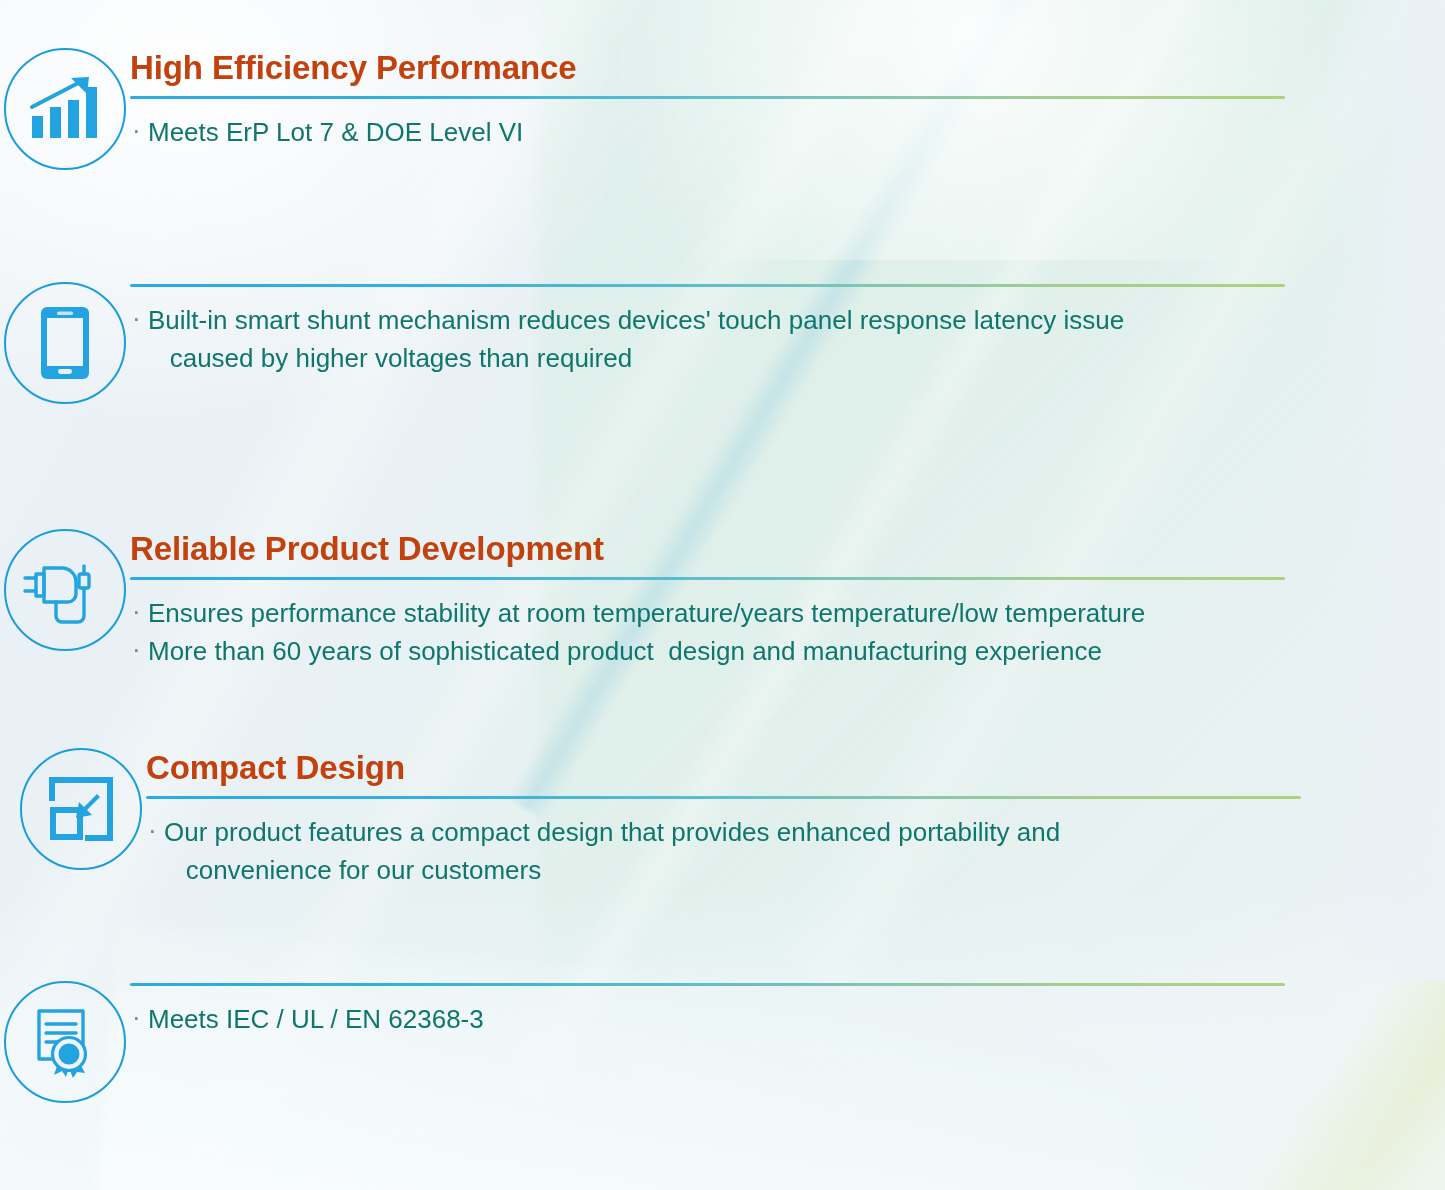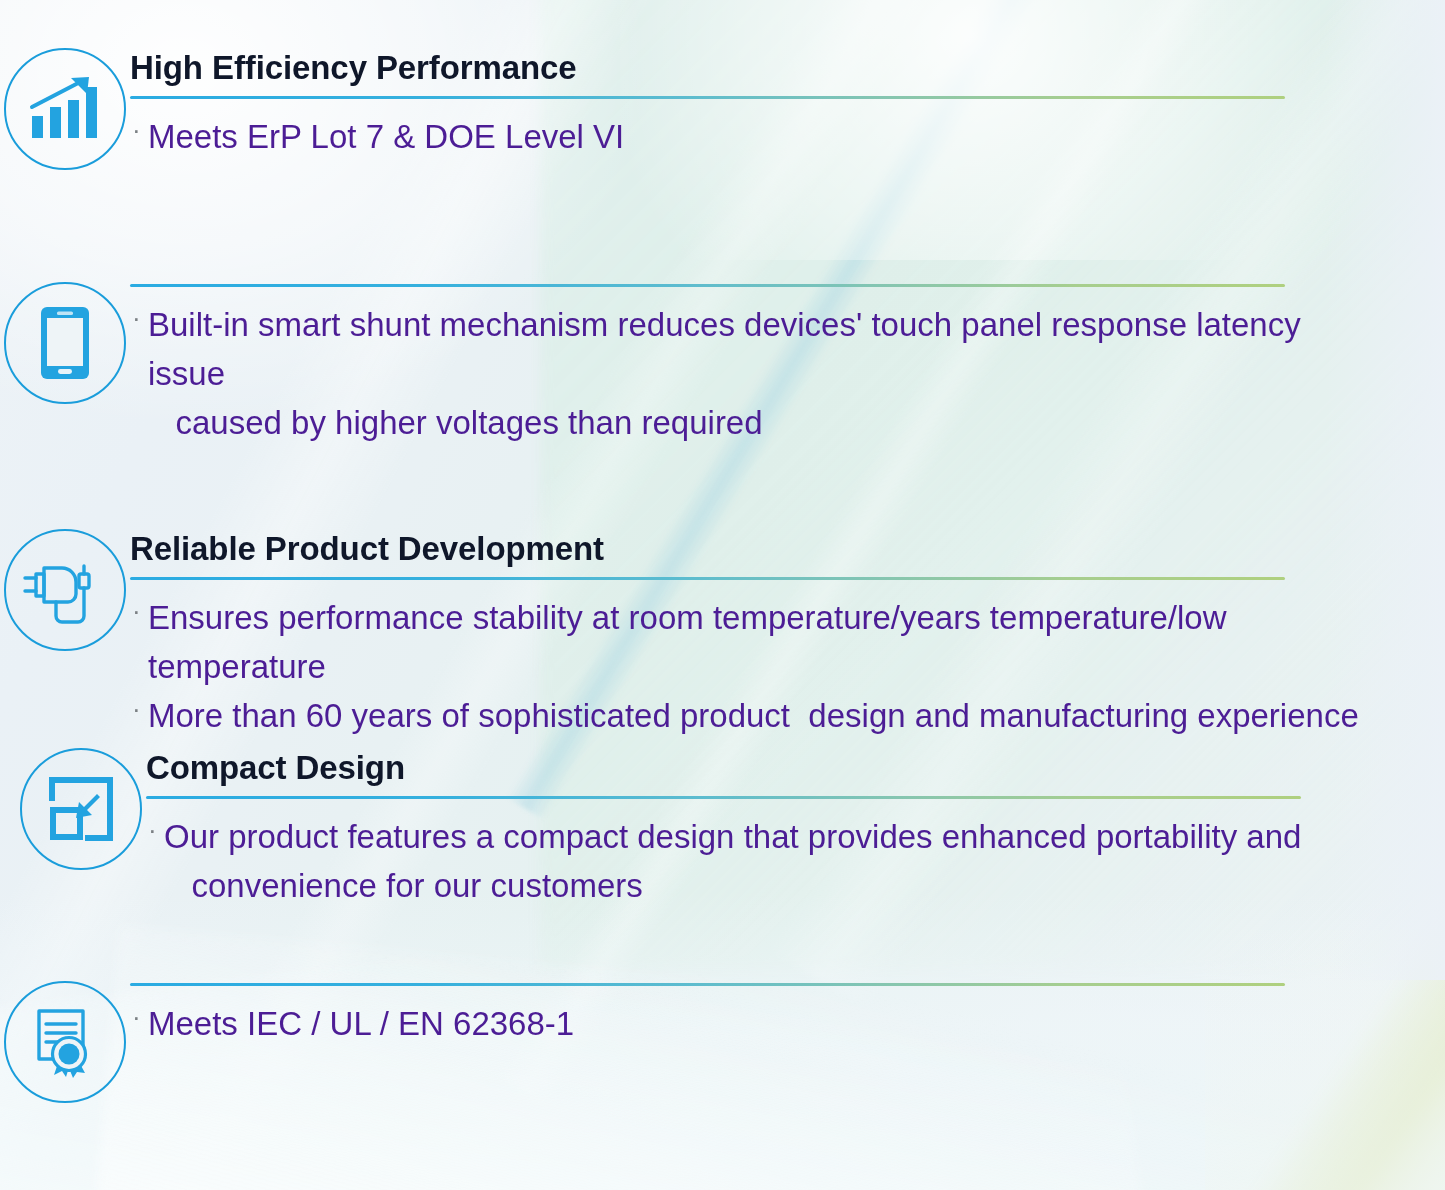--- a/index.html
+++ b/index.html
@@ -175,21 +175,21 @@
     justify-content: center;
   }
   .icon-circle svg { display: block; }
 
   .body {
     flex: 1;
     padding-right: 80px;
     padding-top: 6px;
   }
   .heading {
-    color: #0f172a;
+    color: #c2410c;
     font-size: 33px;
     font-weight: bold;
     letter-spacing: -0.1px;
     line-height: 1.12;
     margin: 0 0 9px 0;
     white-space: nowrap;
   }
   .divider {
     height: 3px;
     width: 1155px;
@@ -198,22 +198,22 @@
         #35b0de 25%,
         #5cbccf 48%,
         #87c6af 66%,
         #a7ce8e 82%,
         #afd07f 100%);
     border-radius: 2px;
     margin-bottom: 14px;
   }
   .bullet-list { margin: 0; padding: 0; list-style: none; }
   .bullet {
-    color: #4c1d95;
-    font-size: 33px;
+    color: #0f766e;
+    font-size: 26px;
     line-height: 1.48;
     position: relative;
     padding-left: 18px;
     white-space: pre-wrap;
   }
   .bullet::before {
     content: "\00B7";
     position: absolute;
     left: 2px;
     top: -2px;
@@ -366,19 +366,19 @@
                 <circle cx="40" cy="49" r="16.5" fill="#eef4f7" stroke="#23a3e0" stroke-width="3.2"></circle>
                 <circle cx="40" cy="49" r="10.5" fill="#23a3e0"></circle>
               </g>
             </svg>
           </span>
         </div>
       </div>
       <div class="body">
         <div class="divider"></div>
         <ul class="bullet-list">
-          <li class="bullet">Meets IEC / UL / EN 62368-1</li>
+          <li class="bullet">Meets IEC / UL / EN 62368-3</li>
         </ul>
       </div>
     </div>
 
   </div>
 </div>
 
 </body></html>

